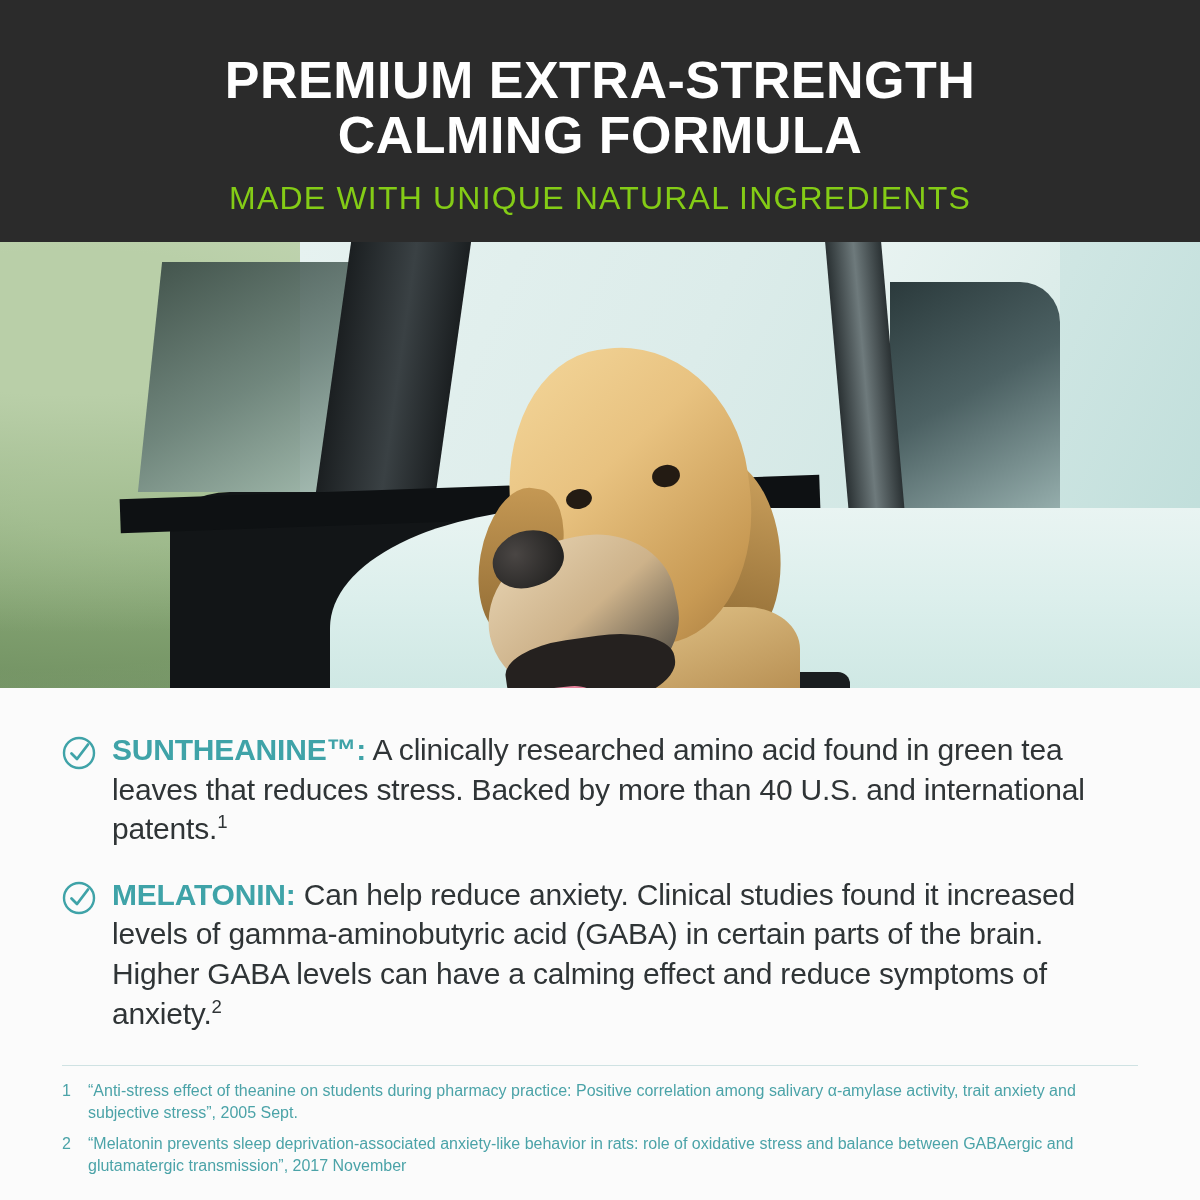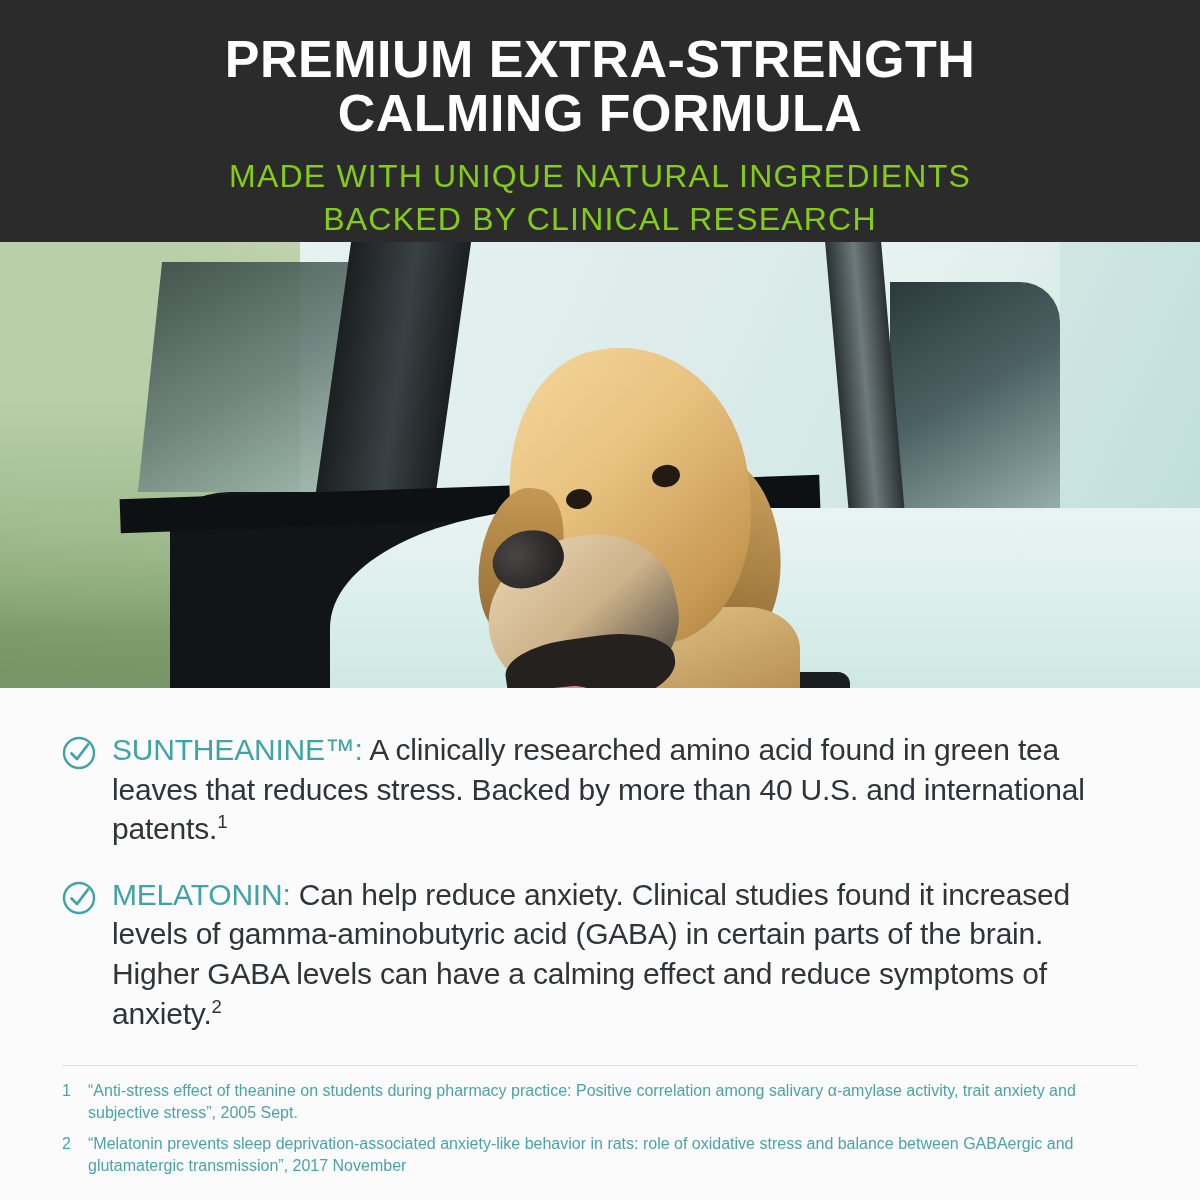--- a/index.html
+++ b/index.html
@@ -221,21 +221,21 @@
     margin-top: 6px;
   }
   .bullet-text {
     font-size: 30px;
     line-height: 1.32;
     color: #2f3436;
     letter-spacing: -0.2px;
   }
   .bullet-text .ing {
     color: #3fa3a8;
-    font-weight: normal;
+    font-weight: bold;
     text-transform: uppercase;
   }
   .bullet-text sup {
     font-size: 0.62em;
     vertical-align: super;
   }
 
   
   .footnotes {
     margin: 6px 62px 14px 62px;
@@ -260,21 +260,20 @@
 
 <div class="page">
 
   <div class="header">
     <h1>
       <span class="l1">PREMIUM EXTRA-STRENGTH</span>
       <span class="l2">CALMING FORMULA</span>
     </h1>
     <h2>
       <span class="l1">MADE WITH UNIQUE NATURAL INGREDIENTS</span>
-      <span class="l2">BACKED BY CLINICAL RESEARCH</span>
     </h2>
   </div>
 
   <div class="hero">
     <div class="foliage"></div>
     <div class="car-body"></div>
     <div class="rear-door"></div>
     <div class="glass-rear"></div>
     <div class="glass-front"></div>
     <div class="pillar"></div>

